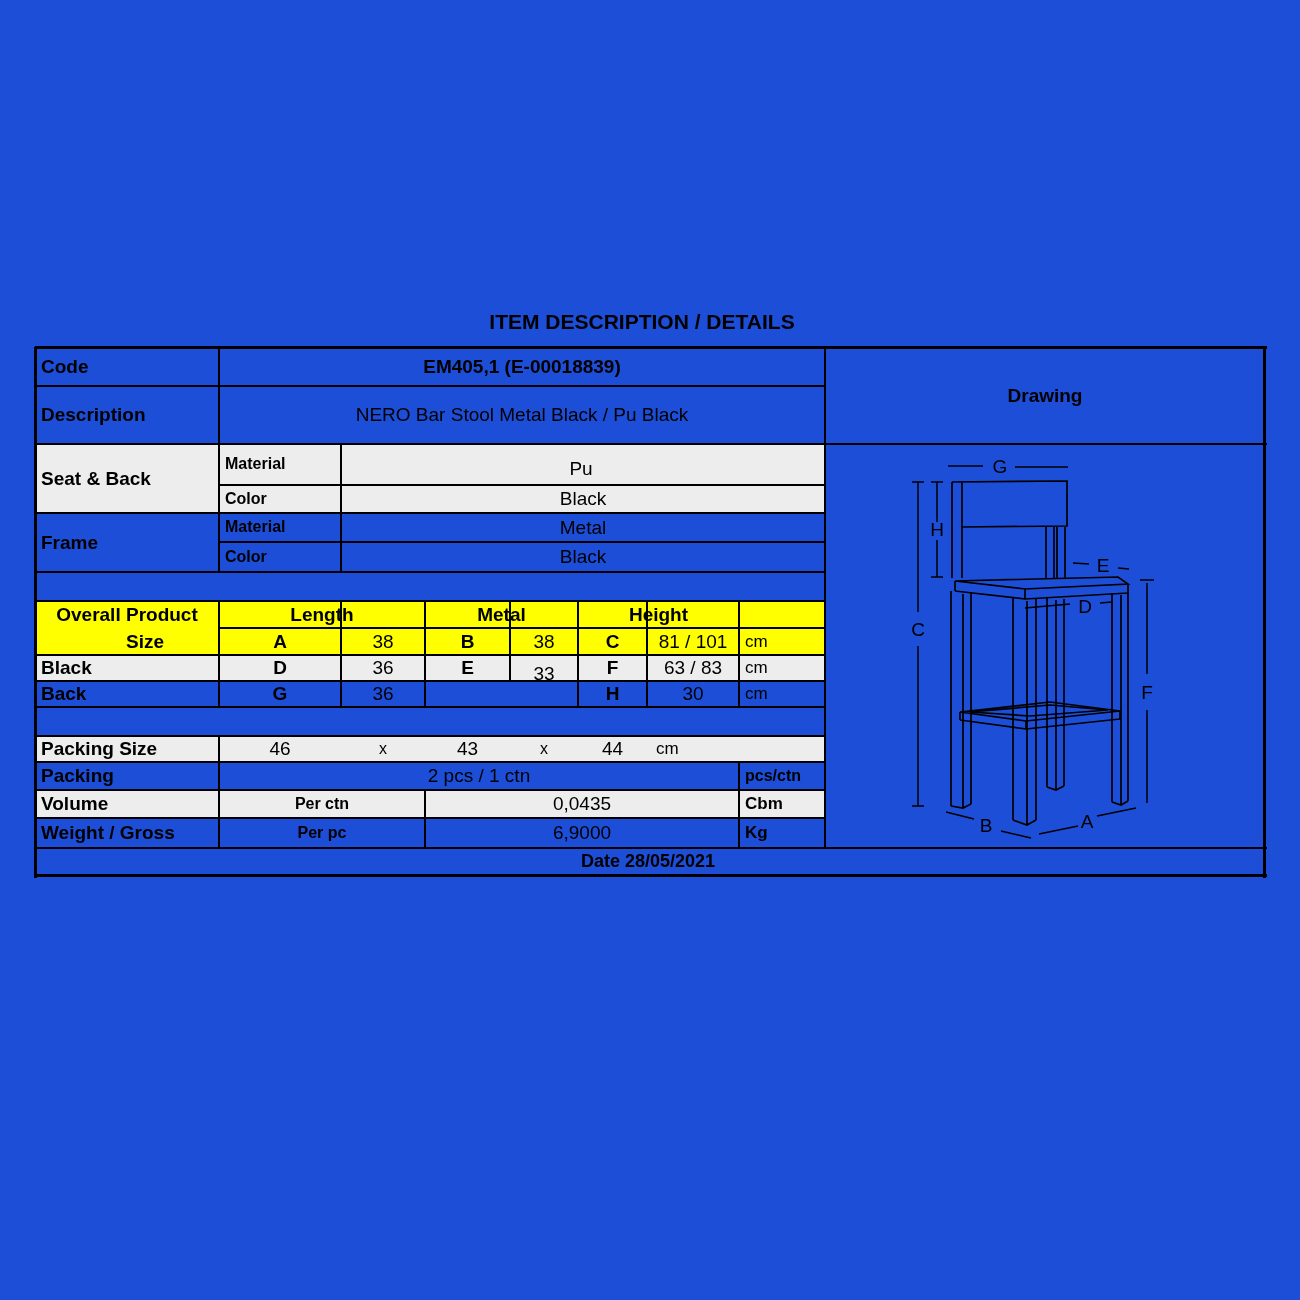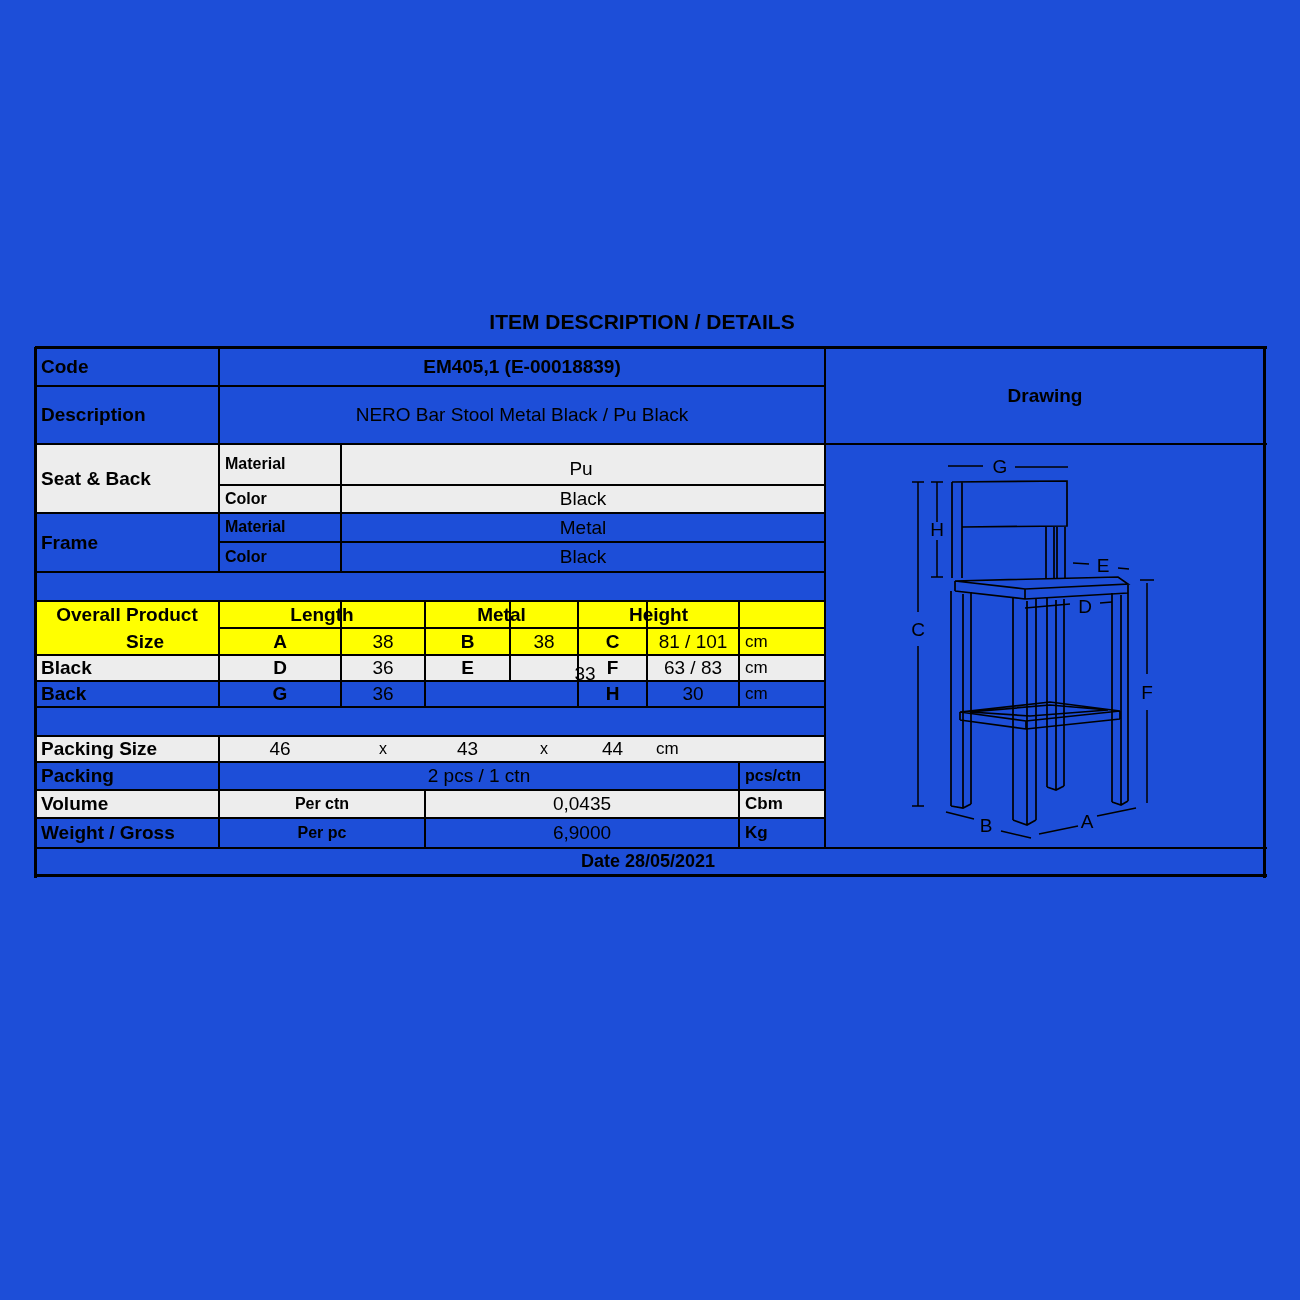--- a/index.html
+++ b/index.html
@@ -64,21 +64,21 @@
   <div class="cell b f19" style="left:425px;top:628px;width:85px;height:27px;">B</div>
   <div class="cell f19" style="left:510px;top:628px;width:68px;height:27px;">38</div>
   <div class="cell b f19" style="left:578px;top:628px;width:69px;height:27px;">C</div>
   <div class="cell f19" style="left:647px;top:628px;width:92px;height:27px;">81 / 101</div>
   <div class="cell lft f17" style="left:739px;top:628px;width:86px;height:27px;">cm</div>
 
   <div class="cell lft b f19" style="left:35px;top:655px;width:184px;height:26px;">Black</div>
   <div class="cell b f19" style="left:219px;top:655px;width:122px;height:26px;">D</div>
   <div class="cell f19" style="left:341px;top:655px;width:84px;height:26px;">36</div>
   <div class="cell b f19" style="left:425px;top:655px;width:85px;height:26px;">E</div>
-  <div class="cell f19" style="left:510px;top:655px;width:68px;height:38px;padding-left:41px;">33</div>
+  <div class="cell f19" style="left:510px;top:655px;width:68px;height:38px;">33</div>
   <div class="cell b f19" style="left:578px;top:655px;width:69px;height:26px;">F</div>
   <div class="cell f19" style="left:647px;top:655px;width:92px;height:26px;">63 / 83</div>
   <div class="cell lft f17" style="left:739px;top:655px;width:86px;height:26px;">cm</div>
 
   <div class="cell lft b f19" style="left:35px;top:681px;width:184px;height:26px;">Back</div>
   <div class="cell b f19" style="left:219px;top:681px;width:122px;height:26px;">G</div>
   <div class="cell f19" style="left:341px;top:681px;width:84px;height:26px;">36</div>
   <div class="cell b f19" style="left:578px;top:681px;width:69px;height:26px;">H</div>
   <div class="cell f19" style="left:647px;top:681px;width:92px;height:26px;">30</div>
   <div class="cell lft f17" style="left:739px;top:681px;width:86px;height:26px;">cm</div>

